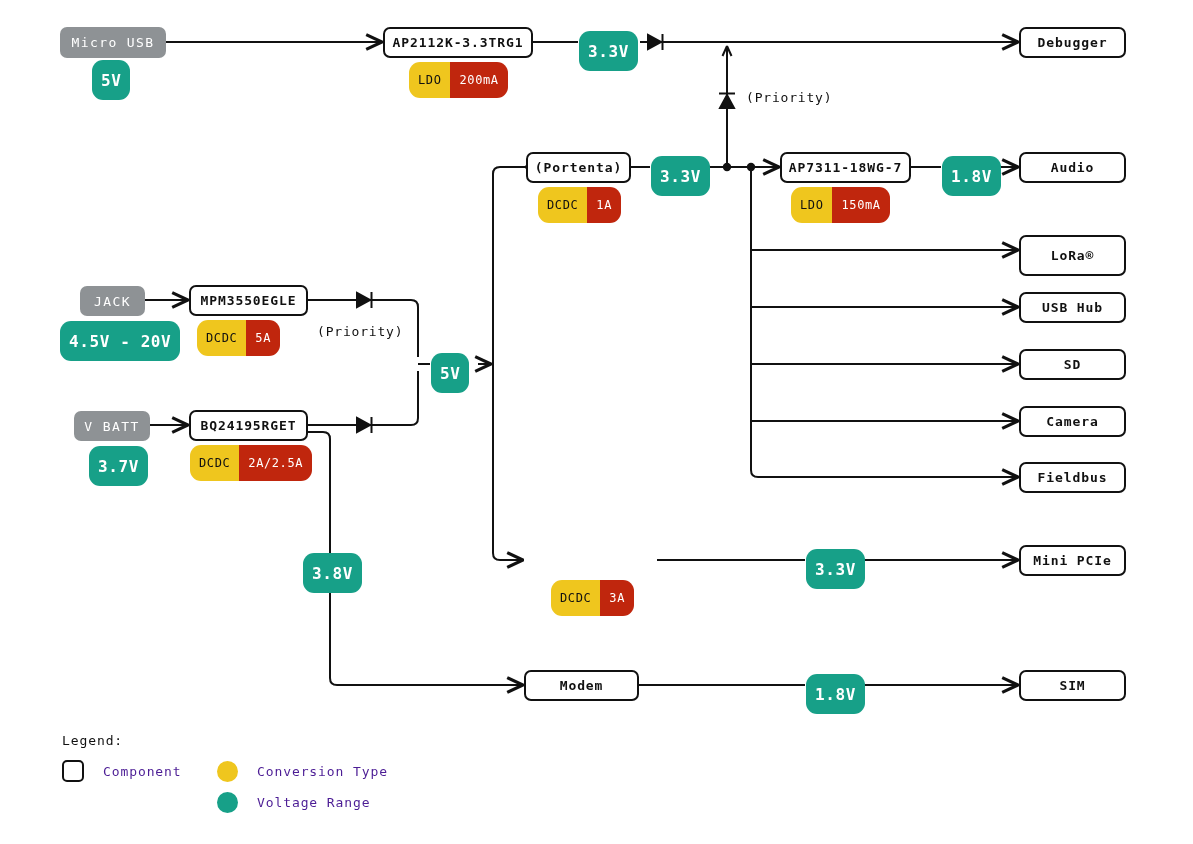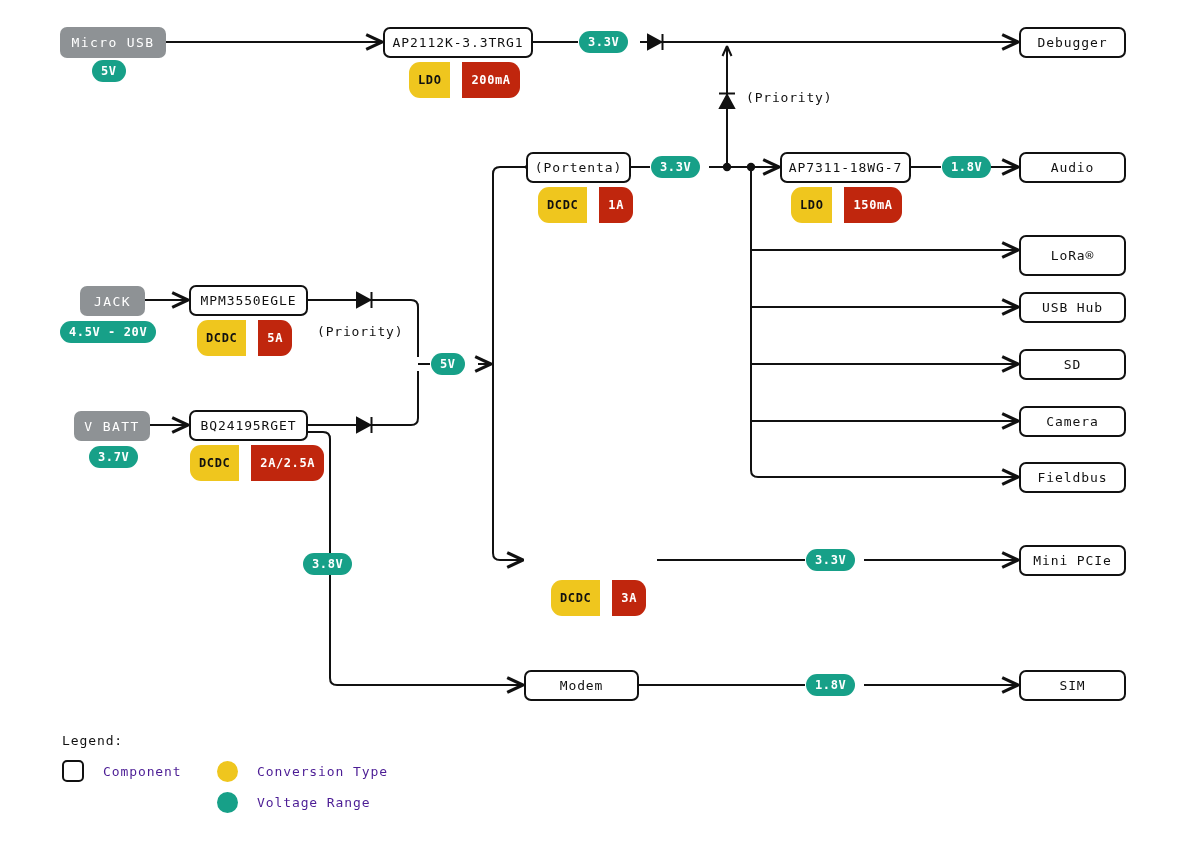--- a/index.html
+++ b/index.html
@@ -2,30 +2,30 @@
 <html><head>
 <meta charset="utf-8">
 <style>
   html,body{margin:0;padding:0;background:#ffffff;}
   body{font-family:"DejaVu Sans Mono","Liberation Mono",monospace;}
   #canvas{position:relative;width:1193px;height:844px;background:#ffffff;overflow:hidden;}
   svg.wires{position:absolute;left:0;top:0;width:1193px;height:844px;pointer-events:none;}
 
   .node{position:absolute;box-sizing:border-box;display:flex;align-items:center;justify-content:center;
         border:2px solid #111111;border-radius:7px;background:#ffffff;color:#111111;
-        font-size:13px;letter-spacing:.9px;white-space:nowrap;}
+        font-size:13px;letter-spacing:.9px;white-space:nowrap;font-weight:bold;}
   .pio{position:absolute;box-sizing:border-box;display:flex;align-items:center;justify-content:center;
        background:#8e9295;border-radius:7px;color:#ffffff;font-size:13px;letter-spacing:1.4px;white-space:nowrap;}
   .pill{position:absolute;box-sizing:border-box;display:flex;align-items:center;justify-content:center;
-        background:#17a088;border-radius:11px;color:#ffffff;font-size:12px;font-weight:bold;
-        letter-spacing:.6px;white-space:nowrap;height:22px;padding:0 9px;}
+        background:#17a088;border-radius:11px;color:#ffffff;font-size:16px;font-weight:bold;
+        letter-spacing:.6px;white-space:nowrap;height:40px;padding:0 9px;}
   .tag{position:absolute;display:flex;height:36px;border-radius:11px;overflow:hidden;
-       font-size:12px;font-weight:bold;letter-spacing:.6px;white-space:nowrap;}
+       font-size:12px;font-weight:normal;letter-spacing:.6px;white-space:nowrap;}
   .tag .t-type{background:#efc61e;color:#111111;display:flex;align-items:center;justify-content:center;padding:0 9px;}
-  .tag .t-cur{background:#c0260d;color:#ffffff;display:flex;align-items:center;justify-content:center;padding:0 9px;margin-left:12px;}
+  .tag .t-cur{background:#c0260d;color:#ffffff;display:flex;align-items:center;justify-content:center;padding:0 9px;}
   .note{position:absolute;font-size:13px;letter-spacing:.8px;color:#111111;white-space:nowrap;}
 
   #legend{position:absolute;left:62px;top:733px;}
   .lg-title{font-size:13px;letter-spacing:.9px;color:#111111;margin-bottom:12px;}
   .lg-grid{display:flex;gap:0;}
   .lg-col{display:flex;flex-direction:column;gap:9px;}
   .lg-col.c1{width:155px;}
   .lg-col.c2{width:170px;}
   .lg-row{display:flex;align-items:center;gap:11px;height:22px;}
   .sw-box{width:22px;height:22px;border:2px solid #111111;border-radius:5px;background:#fff;box-sizing:border-box;}

